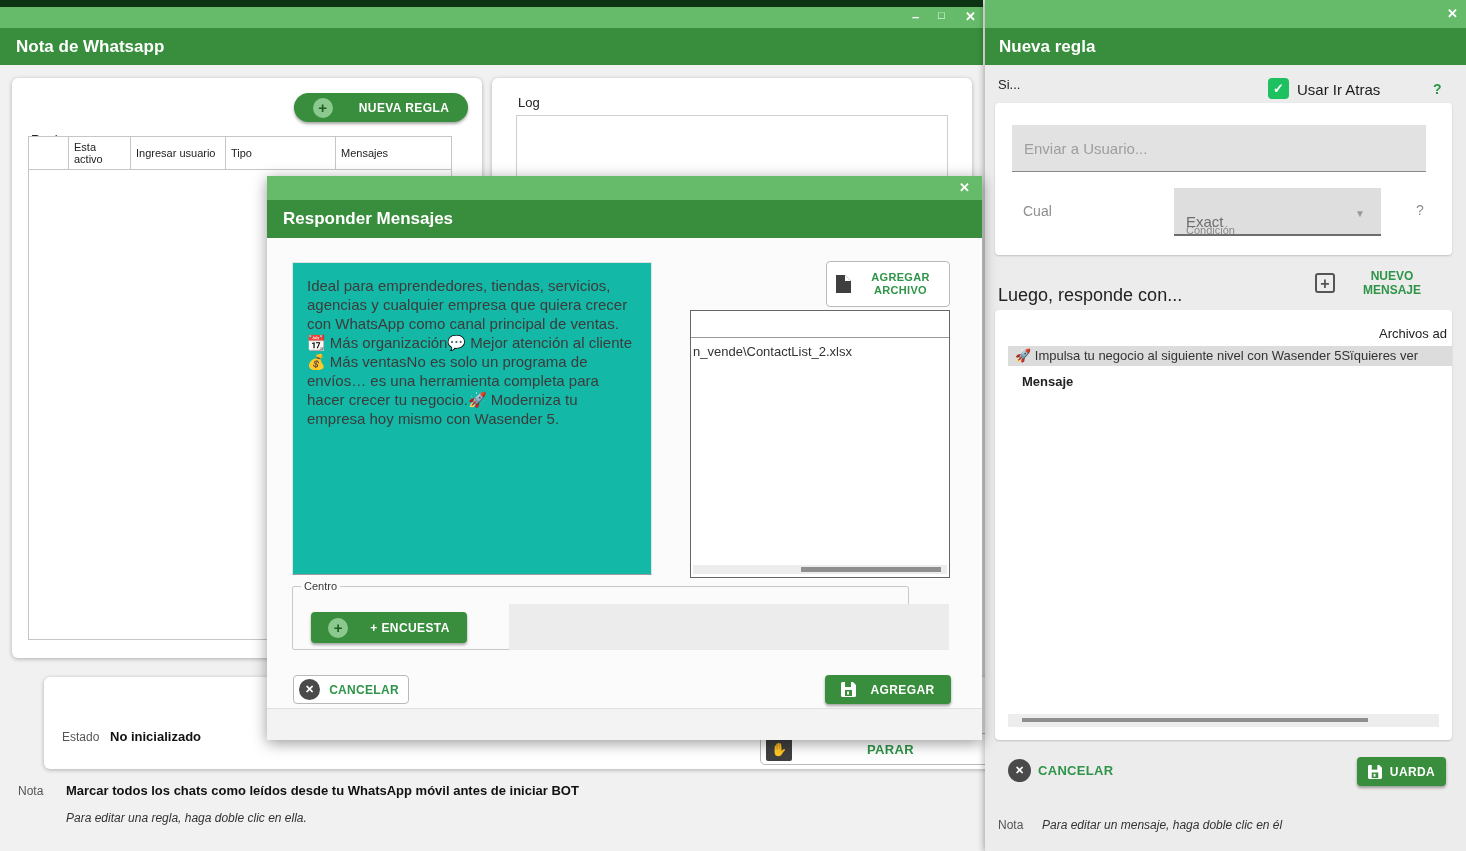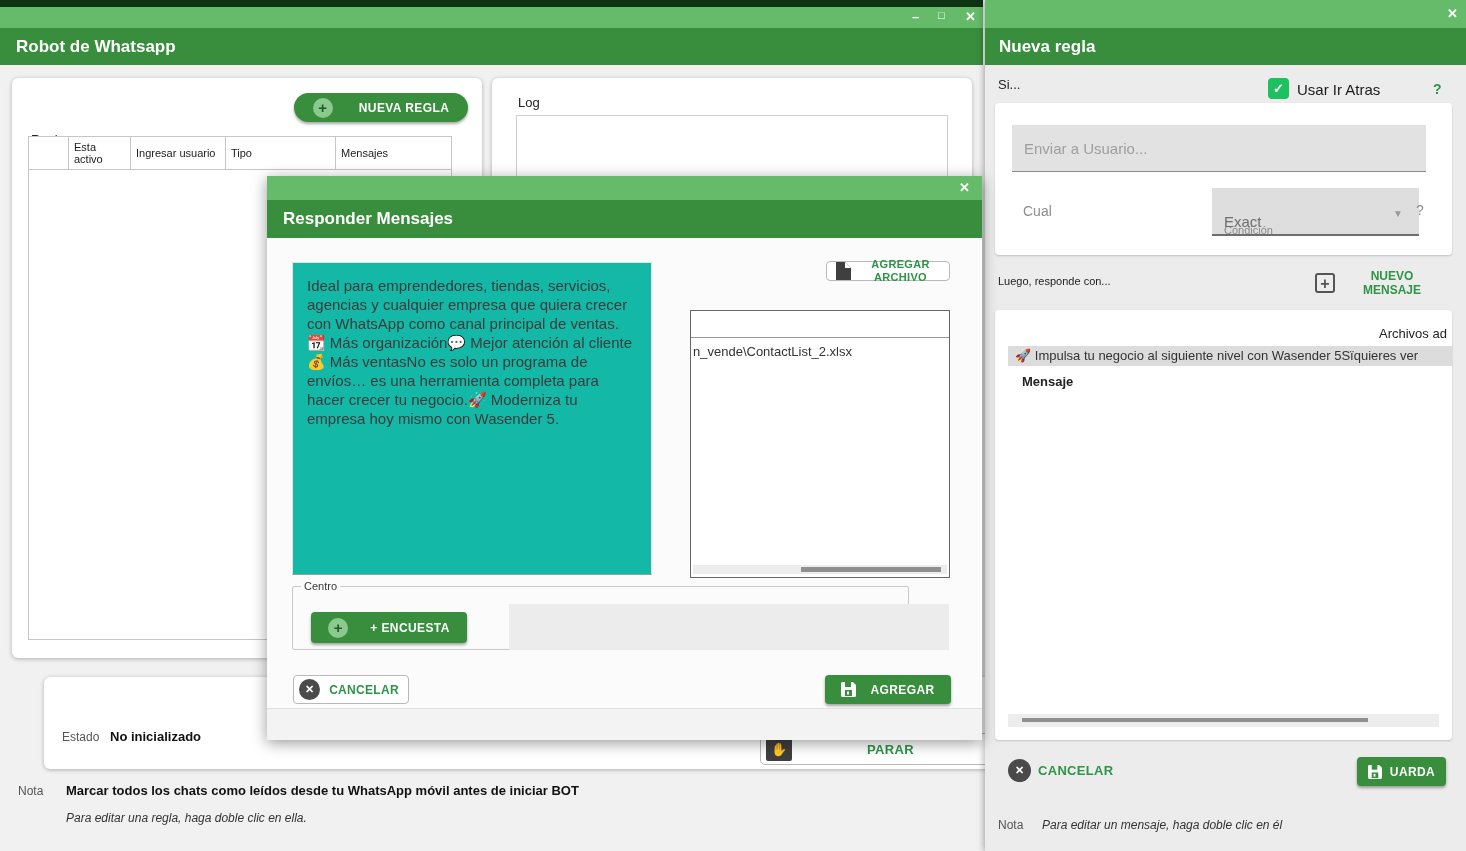--- a/index.html
+++ b/index.html
@@ -87,21 +87,21 @@
   <div class="abs win-left">
     <div class="abs strip-dark"></div>
 
     <div class="abs bar-light" style="left:0;top:7px;width:983px;height:21px;">
       <span class="abs winctl" style="left:912px;top:2px;">–</span>
       <span class="abs winctl" style="left:938px;top:2px;font-size:11px;">□</span>
       <span class="abs winctl" style="left:965px;top:2px;">✕</span>
     </div>
 
     <div class="abs bar-dark" style="left:0;top:28px;width:983px;height:37px;">
-      <div class="bar-title">Robot de Whatsapp</div>
+      <div class="bar-title">Nota de Whatsapp</div>
     </div>
 
     <div class="abs card" style="left:12px;top:78px;width:470px;height:580px;">
       <div class="abs lbl" style="left:19px;top:17px;margin-top:37px;">Reglas</div>
       <div class="abs btn-green btn-pill" style="left:282px;top:15px;width:174px;height:29px;">
         <span class="circ-plus" style="margin-right:26px;">+</span>
         <span>NUEVA REGLA</span>
       </div>
 
       <div class="abs tbl" style="left:16px;top:58px;width:424px;height:504px;">
@@ -137,21 +137,21 @@
   <div class="abs" style="left:267px;top:176px;width:715px;height:564px;background:#fbfbfb;box-shadow:0 3px 14px rgba(0,0,0,.4);z-index:5;">
     <div class="abs bar-light" style="left:0;top:0;width:715px;height:24px;">
       <span class="abs winctl" style="left:692px;top:4px;">✕</span>
     </div>
     <div class="abs bar-dark" style="left:0;top:24px;width:715px;height:38px;">
       <div class="bar-title" style="line-height:38px;">Responder Mensajes</div>
     </div>
 
     <div class="abs ta" style="left:25px;top:86px;width:360px;height:313px;overflow:hidden;">Ideal para emprendedores, tiendas, servicios, agencias y cualquier empresa que quiera crecer con WhatsApp como canal principal de ventas.📆 Más organización💬 Mejor atención al cliente💰 Más ventasNo es solo un programa de envíos… es una herramienta completa para hacer crecer tu negocio.🚀 Moderniza tu empresa hoy mismo con Wasender 5.</div>
 
-    <div class="abs btn-outline" style="left:559px;top:85px;width:124px;height:20px;padding-left:8px;">
+    <div class="abs btn-outline" style="left:559px;top:85px;width:124px;height:46px;padding-left:8px;">
       <svg width="17" height="20" viewBox="0 0 17 20">
         <path d="M1 1 h9 l6 6 v12 h-15 z" fill="#3f3f3f"></path>
         <path d="M10 1 l6 6 h-6 z" fill="#fff"></path>
       </svg>
       <span class="t" style="flex:1;text-align:center;font-size:11px;line-height:13px;">AGREGAR ARCHIVO</span>
     </div>
 
     <div class="abs filebox" style="left:423px;top:134px;width:260px;height:268px;">
       <div class="fhead"></div>
       <div class="frow">n_vende\ContactList_2.xlsx</div>
@@ -192,32 +192,32 @@
     </div>
     <div class="abs bar-dark" style="left:0;top:28px;width:481px;height:37px;">
       <div class="bar-title" style="padding-left:14px;">Nueva regla</div>
     </div>
 
     <div class="abs lbl" style="left:13px;top:77px;">Si...</div>
     <div class="abs chk" style="left:283px;top:78px;"><span>✓</span></div>
     <div class="abs" style="left:312px;top:81px;font-size:15px;color:#1a1a1a;">Usar Ir Atras</div>
     <div class="abs qmark-green" style="left:448px;top:81px;">?</div>
 
-    <div class="abs card-flat" style="left:10px;top:103px;width:457px;height:152px;padding-left:38px;">
+    <div class="abs card-flat" style="left:10px;top:103px;width:457px;height:152px;">
       <input class="abs input-flat" style="left: 17px; top: 22px; width: 414px; height: 47px;" placeholder="Enviar a Usuario...">
       <div class="abs lbl-gray" style="left:28px;top:100px;font-size:14px;">Cual</div>
       <div class="abs dd" style="left:179px;top:85px;width:207px;height:48px;">
         <span class="dd-lab">Condición</span>
         <span class="dd-val">Exact</span>
         <span class="dd-arrow">▼</span>
       </div>
       <div class="abs qmark-gray" style="left:421px;top:99px;">?</div>
     </div>
 
-    <div class="abs" style="left:13px;top:275px;font-size:11px;color:#222;">Luego, responde con...</div>
+    <div class="abs" style="left:13px;top:285px;font-size:18px;color:#222;">Luego, responde con...</div>
     <div class="abs" style="left:330px;top:269px;display:flex;align-items:center;cursor:pointer;">
       <span class="boxed-plus">+</span>
       <span style="width:90px;margin-left:12px;text-align:center;color:#2e9447;font-weight:bold;font-size:12px;line-height:14px;">NUEVO MENSAJE</span>
     </div>
 
     <div class="abs card-flat" style="left:10px;top:310px;width:457px;height:430px;overflow:hidden;">
       <div class="abs" style="left:27px;top:16px;font-size:13px;font-weight:bold;color:#222;margin-top:48px;">Mensaje</div>
       <div class="abs" style="left:384px;top:16px;font-size:13px;font-weight:normal;color:#222;white-space:nowrap;">Archivos ad</div>
       <div class="abs msg-row" style="left:13px;top:36px;width:520px;height:20px;">🚀 Impulsa tu negocio al siguiente nivel con Wasender 5Sïquieres ver</div>
       <div class="abs hscroll" style="left:13px;top:404px;width:431px;height:13px;">

